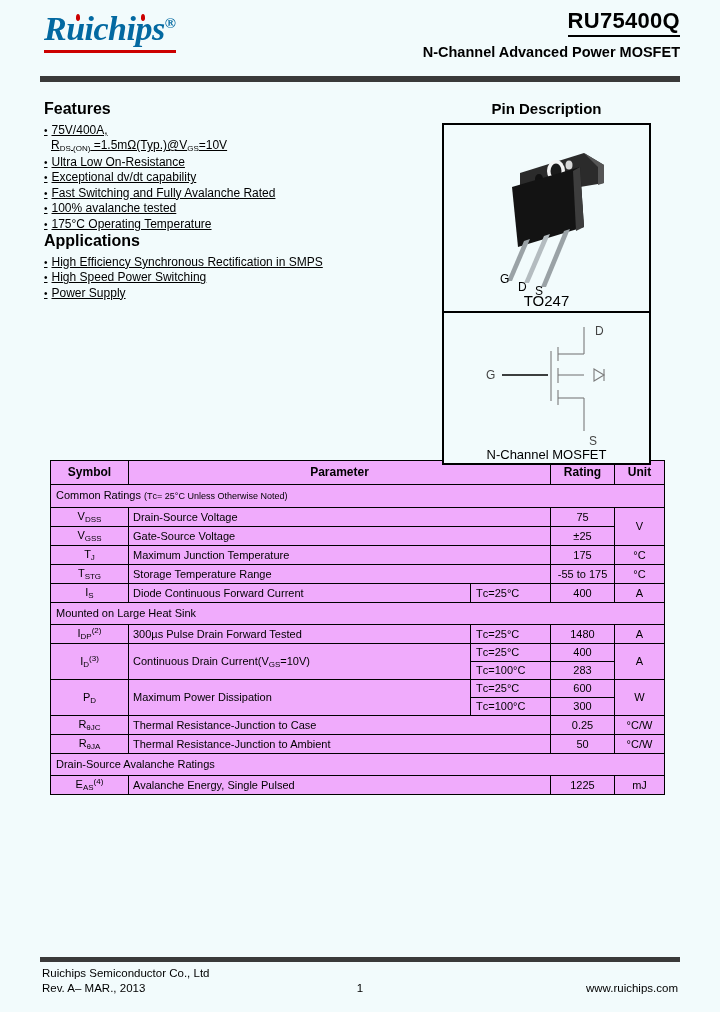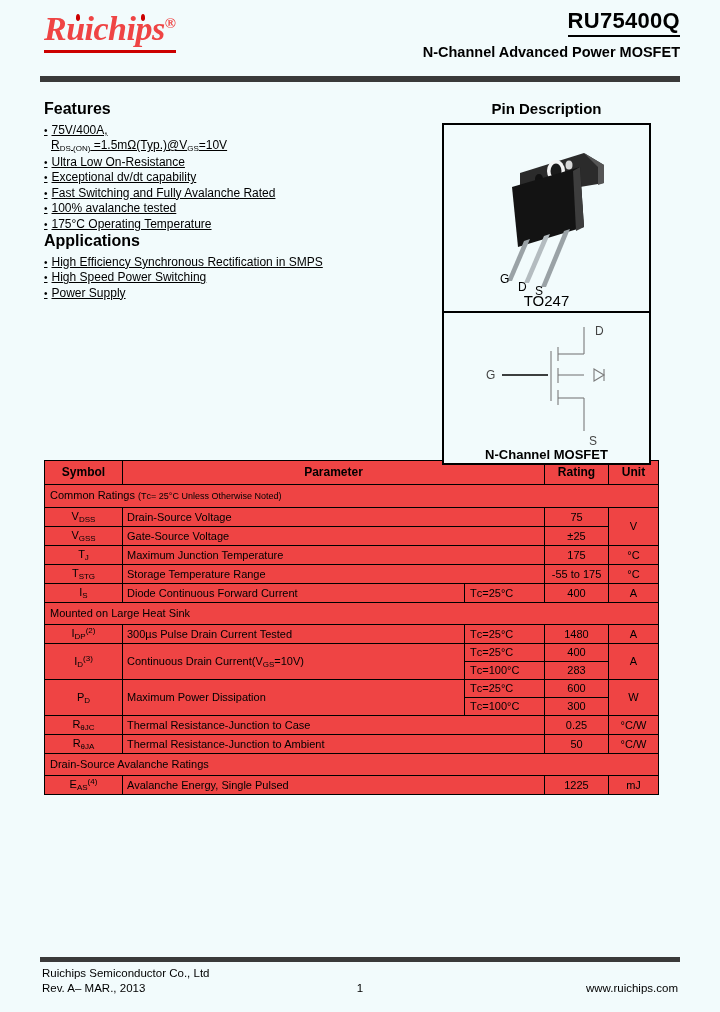--- a/index.html
+++ b/index.html
@@ -30,21 +30,21 @@
   }
   .logo {
     position: absolute;
     left: 4px;
     top: 12px;
     font-family: "Liberation Serif", serif;
     font-weight: bold;
     font-size: 34px;
     font-style: italic;
     letter-spacing: -0.5px;
-    color: #ef4444;
+    color: #0369a1;
     line-height: 1;
   }
   .logo .reg {
     font-size: 15px;
     vertical-align: super;
     font-style: normal;
   }
   .logo-underline {
     position: absolute;
     left: 4px;
@@ -162,35 +162,35 @@
     text-align: center;
     font-size: 15px;
   }
   .sym-label {
     position: absolute;
     bottom: 1px;
     left: 0;
     right: 0;
     text-align: center;
     font-size: 13px;
-    font-weight: bold;
+    font-weight: normal;
   }
 
   
   h2.tbl-title {
     font-size: 16px;
     font-weight: bold;
     margin: 6px 0 4px 4px;
   }
   table.amr {
     border-collapse: collapse;
     width: 615px;
-    margin-left: 4px;
+    margin-left: 10px;
     table-layout: fixed;
-    background: #ef4444;
+    background: #f0abfc;
     padding-left: 8px;
   }
   table.amr td, table.amr th {
     border: 1px solid #000;
     font-size: 11px;
     font-weight: normal;
     padding: 2px 4px;
     line-height: 13px;
   }
   table.amr th {
@@ -411,21 +411,21 @@
       <tr>
         <td class="grp" colspan="5">
           <span>Mounted on Large Heat Sink</span>
         </td>
       </tr>
 
       <tr>
         <td class="c-sym">
           <span>I</span><sub>DP</sub><sup>(2)</sup>
         </td>
-        <td class="c-param">300µs Pulse Drain Current Tested</td>
+        <td class="c-param">300µs Pulse Drain Forward Tested</td>
         <td class="c-cond">Tᴄ=25°C</td>
         <td class="r-cell">1480</td>
         <td class="u-cell">A</td>
       </tr>
 
       <tr>
         <td class="c-sym" rowspan="2">
           <span>I</span><sub>D</sub><sup>(3)</sup>
         </td>
         <td class="c-param" rowspan="2">

